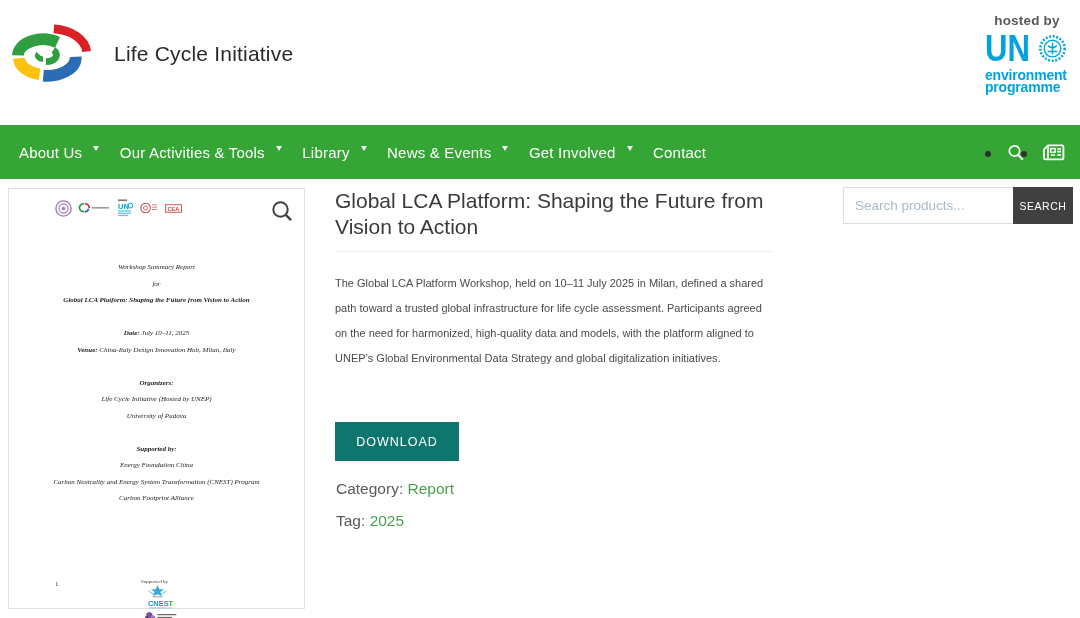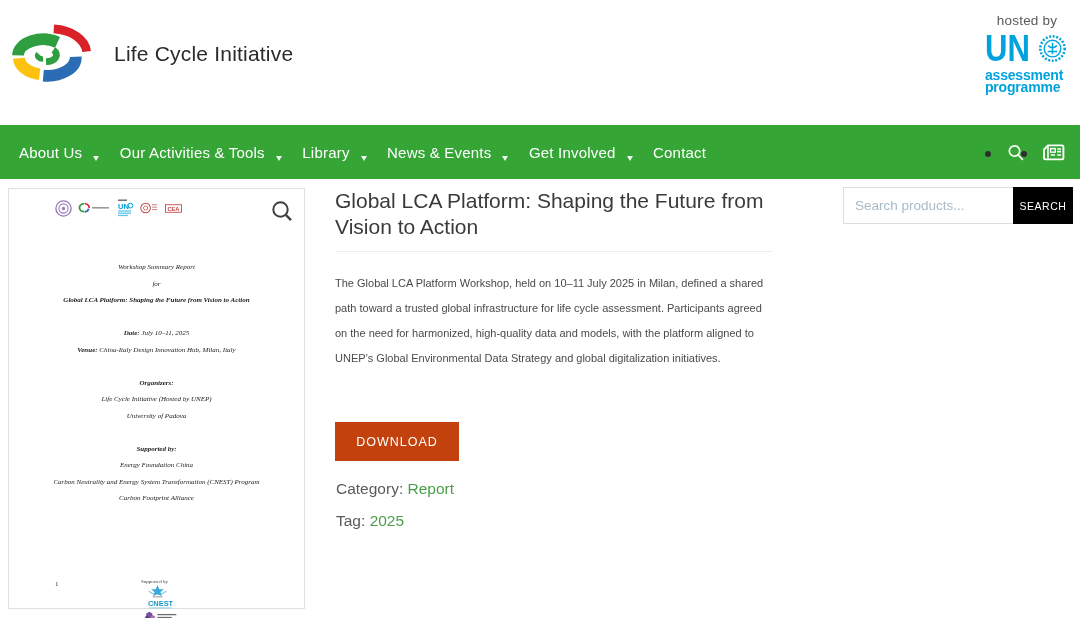--- a/index.html
+++ b/index.html
@@ -9,30 +9,30 @@
     position: relative; width: 1080px; height: 618px;
     background: #ffffff; overflow: hidden;
   }
 
   
   .site-header { position: absolute; left: 0; top: 0; width: 1080px; height: 125px; background: #ffffff; }
   .brand { position: absolute; left: 10px; top: 23px; display: flex; align-items: center; text-align: center; }
   .brand-logo { width: 88px; height: 62px; display: block; }
   .brand-text { margin-left: 16px; font-size: 21px; color: #2b2a29; letter-spacing: 0.2px; font-weight: 400; }
   .hosted { position: absolute; left: 985px; top: 13px; width: 86px; }
-  .hosted-by { font-size: 13.5px; color: #58595b; font-weight: 400; letter-spacing: 0.2px; text-align: center; margin-left: -2px; }
+  .hosted-by { font-size: 13.5px; color: #58595b; font-weight: 700; letter-spacing: 0.2px; text-align: center; margin-left: -2px; }
   .un-row { display: flex; align-items: flex-start; margin-top: 7px; margin-bottom: 5px; }
   .un-word { display: inline-block; width: 46px; font-size: 37px; line-height: 28px; font-weight: 700; color: #00a3dd; letter-spacing: 0px; transform: scaleX(0.84); transform-origin: 0 50%; }
   .un-emblem { width: 29px; height: 29px; margin-left: 7px; margin-top: 0px; }
   .un-sub { font-size: 14px; font-weight: 700; color: #00a3dd; line-height: 12.3px; letter-spacing: -0.2px; }
 
   
   .navbar { position: absolute; left: 0; top: 125px; width: 1080px; height: 54px; background: #35a535; }
   .nav-menu { position: absolute; left: 19px; top: 0; height: 54px; display: flex; align-items: center; list-style: none; }
-  .nav-item { display: flex; align-items: flex-end; margin-right: 20.5px; cursor: pointer; }
+  .nav-item { display: flex; align-items: flex-start; margin-right: 20.5px; cursor: pointer; }
   .nav-label { color: #ffffff; font-size: 15px; letter-spacing: 0.2px; }
   .caret { width: 0; height: 0; border-left: 3.5px solid transparent; border-right: 3.5px solid transparent; border-top: 5px solid #f2f8f2; margin-left: 11px; margin-top: 2px; }
   .nav-icons { position: absolute; left: 0; top: 0; width: 1080px; height: 54px; }
   .nav-dot { position: absolute; width: 6px; height: 6px; border-radius: 50%; background: #2e2e2e; }
   .nav-dot-1 { left: 985px; top: 26px; }
   .nav-dot-2 { left: 1021px; top: 26px; }
   .nav-search { position: absolute; left: 1004px; top: 16px; width: 22px; height: 22px; cursor: pointer; }
   .nav-news { position: absolute; left: 1042px; top: 18px; width: 23px; height: 19px; cursor: pointer; }
 
   
@@ -45,31 +45,31 @@
   .doc-line.gap { height: 16.5px; }
   .doc-footer-page { position: absolute; left: 46px; top: 391px; font-family: "Liberation Serif", serif; font-size: 7px; color: #333; }
   .doc-footer { position: absolute; left: 126px; top: 390px; display: flex; align-items: center; flex-direction: column; }
   .doc-supported { font-family: "Liberation Serif", serif; font-size: 5px; color: #444; margin-right: 5px; }
 
   
   .product { position: absolute; left: 335px; top: 188px; width: 437px; height: 421px; }
   .product-title { font-size: 21px; line-height: 25.5px; font-weight: 400; color: #3a3a3a; letter-spacing: 0px; }
   .title-divider { border: none; border-top: 1px solid #ededed; margin: 12px 0 0 0; }
   .product-desc { margin-top: 19px; font-size: 11px; line-height: 25px; color: #4a4a4a; letter-spacing: 0px; }
-  .download-btn { position: absolute; left: 0px; top: 234px; width: 124px; height: 39px; background: #c2410c; color: #ffffff; border: none; font-family: "Liberation Sans", sans-serif; font-size: 12.5px; letter-spacing: 1px; cursor: pointer; }
+  .download-btn { position: absolute; left: 0px; top: 234px; width: 124px; height: 39px; background: #0f766e; color: #ffffff; border: none; font-family: "Liberation Sans", sans-serif; font-size: 12.5px; letter-spacing: 1px; cursor: pointer; }
   .product-meta { position: absolute; left: 1px; font-size: 15.5px; color: #5a5a5a; }
   .meta-category { top: 292px; }
   .meta-tag { top: 324px; }
   .meta-link { color: #4a9e4a; text-decoration: none; cursor: pointer; }
 
   
   .shop-search { position: absolute; left: 807px; top: 187px; width: 266px; height: 37px; display: flex; padding-left: 36px; }
   .shop-search input { flex: 1; min-width: 0; border: 1px solid #dddddd; border-right: none; padding: 0 10px 0 11px; font-family: "Liberation Sans", sans-serif; font-size: 13.5px; color: #333; outline: none; }
   .shop-search input::placeholder { color: #a9bac7; opacity: 1; }
-  .shop-search button { width: 60px; background: #000000; color: #ffffff; border: none; font-family: "Liberation Sans", sans-serif; font-size: 10.5px; letter-spacing: 0.5px; cursor: pointer; }
+  .shop-search button { width: 60px; background: #404040; color: #ffffff; border: none; font-family: "Liberation Sans", sans-serif; font-size: 10.5px; letter-spacing: 0.5px; cursor: pointer; }
 
   
   .mini { display: inline-block; }
 </style>
 </head>
 <body>
 
 <div id="canvas">
 
   <header class="site-header">
@@ -87,21 +87,21 @@
     <div class="hosted">
       <div class="hosted-by">hosted by</div>
       <div class="un-row">
         <span class="un-word">UN</span>
         <svg class="un-emblem" viewBox="0 0 30 30" fill="none">
           <circle cx="15" cy="14" r="12.6" stroke="#00a3dd" stroke-width="2.6" stroke-dasharray="2 1.7"></circle>
           <circle cx="15" cy="14" r="8.6" stroke="#00a3dd" stroke-width="1.4" fill="#ffffff"></circle>
           <path d="M15 8 L15 20 M10.5 11 Q15 15.5 19.5 11 M10 17 L20 17" stroke="#00a3dd" stroke-width="1.5"></path>
         </svg>
       </div>
-      <div class="un-sub">assessment</div>
+      <div class="un-sub">environment</div>
       <div class="un-sub">programme</div>
     </div>
   </header>
 
   <nav class="navbar">
     <ul class="nav-menu">
         <li class="nav-item">
           <span class="nav-label">About Us</span>
           <span class="caret"></span>
         </li>

